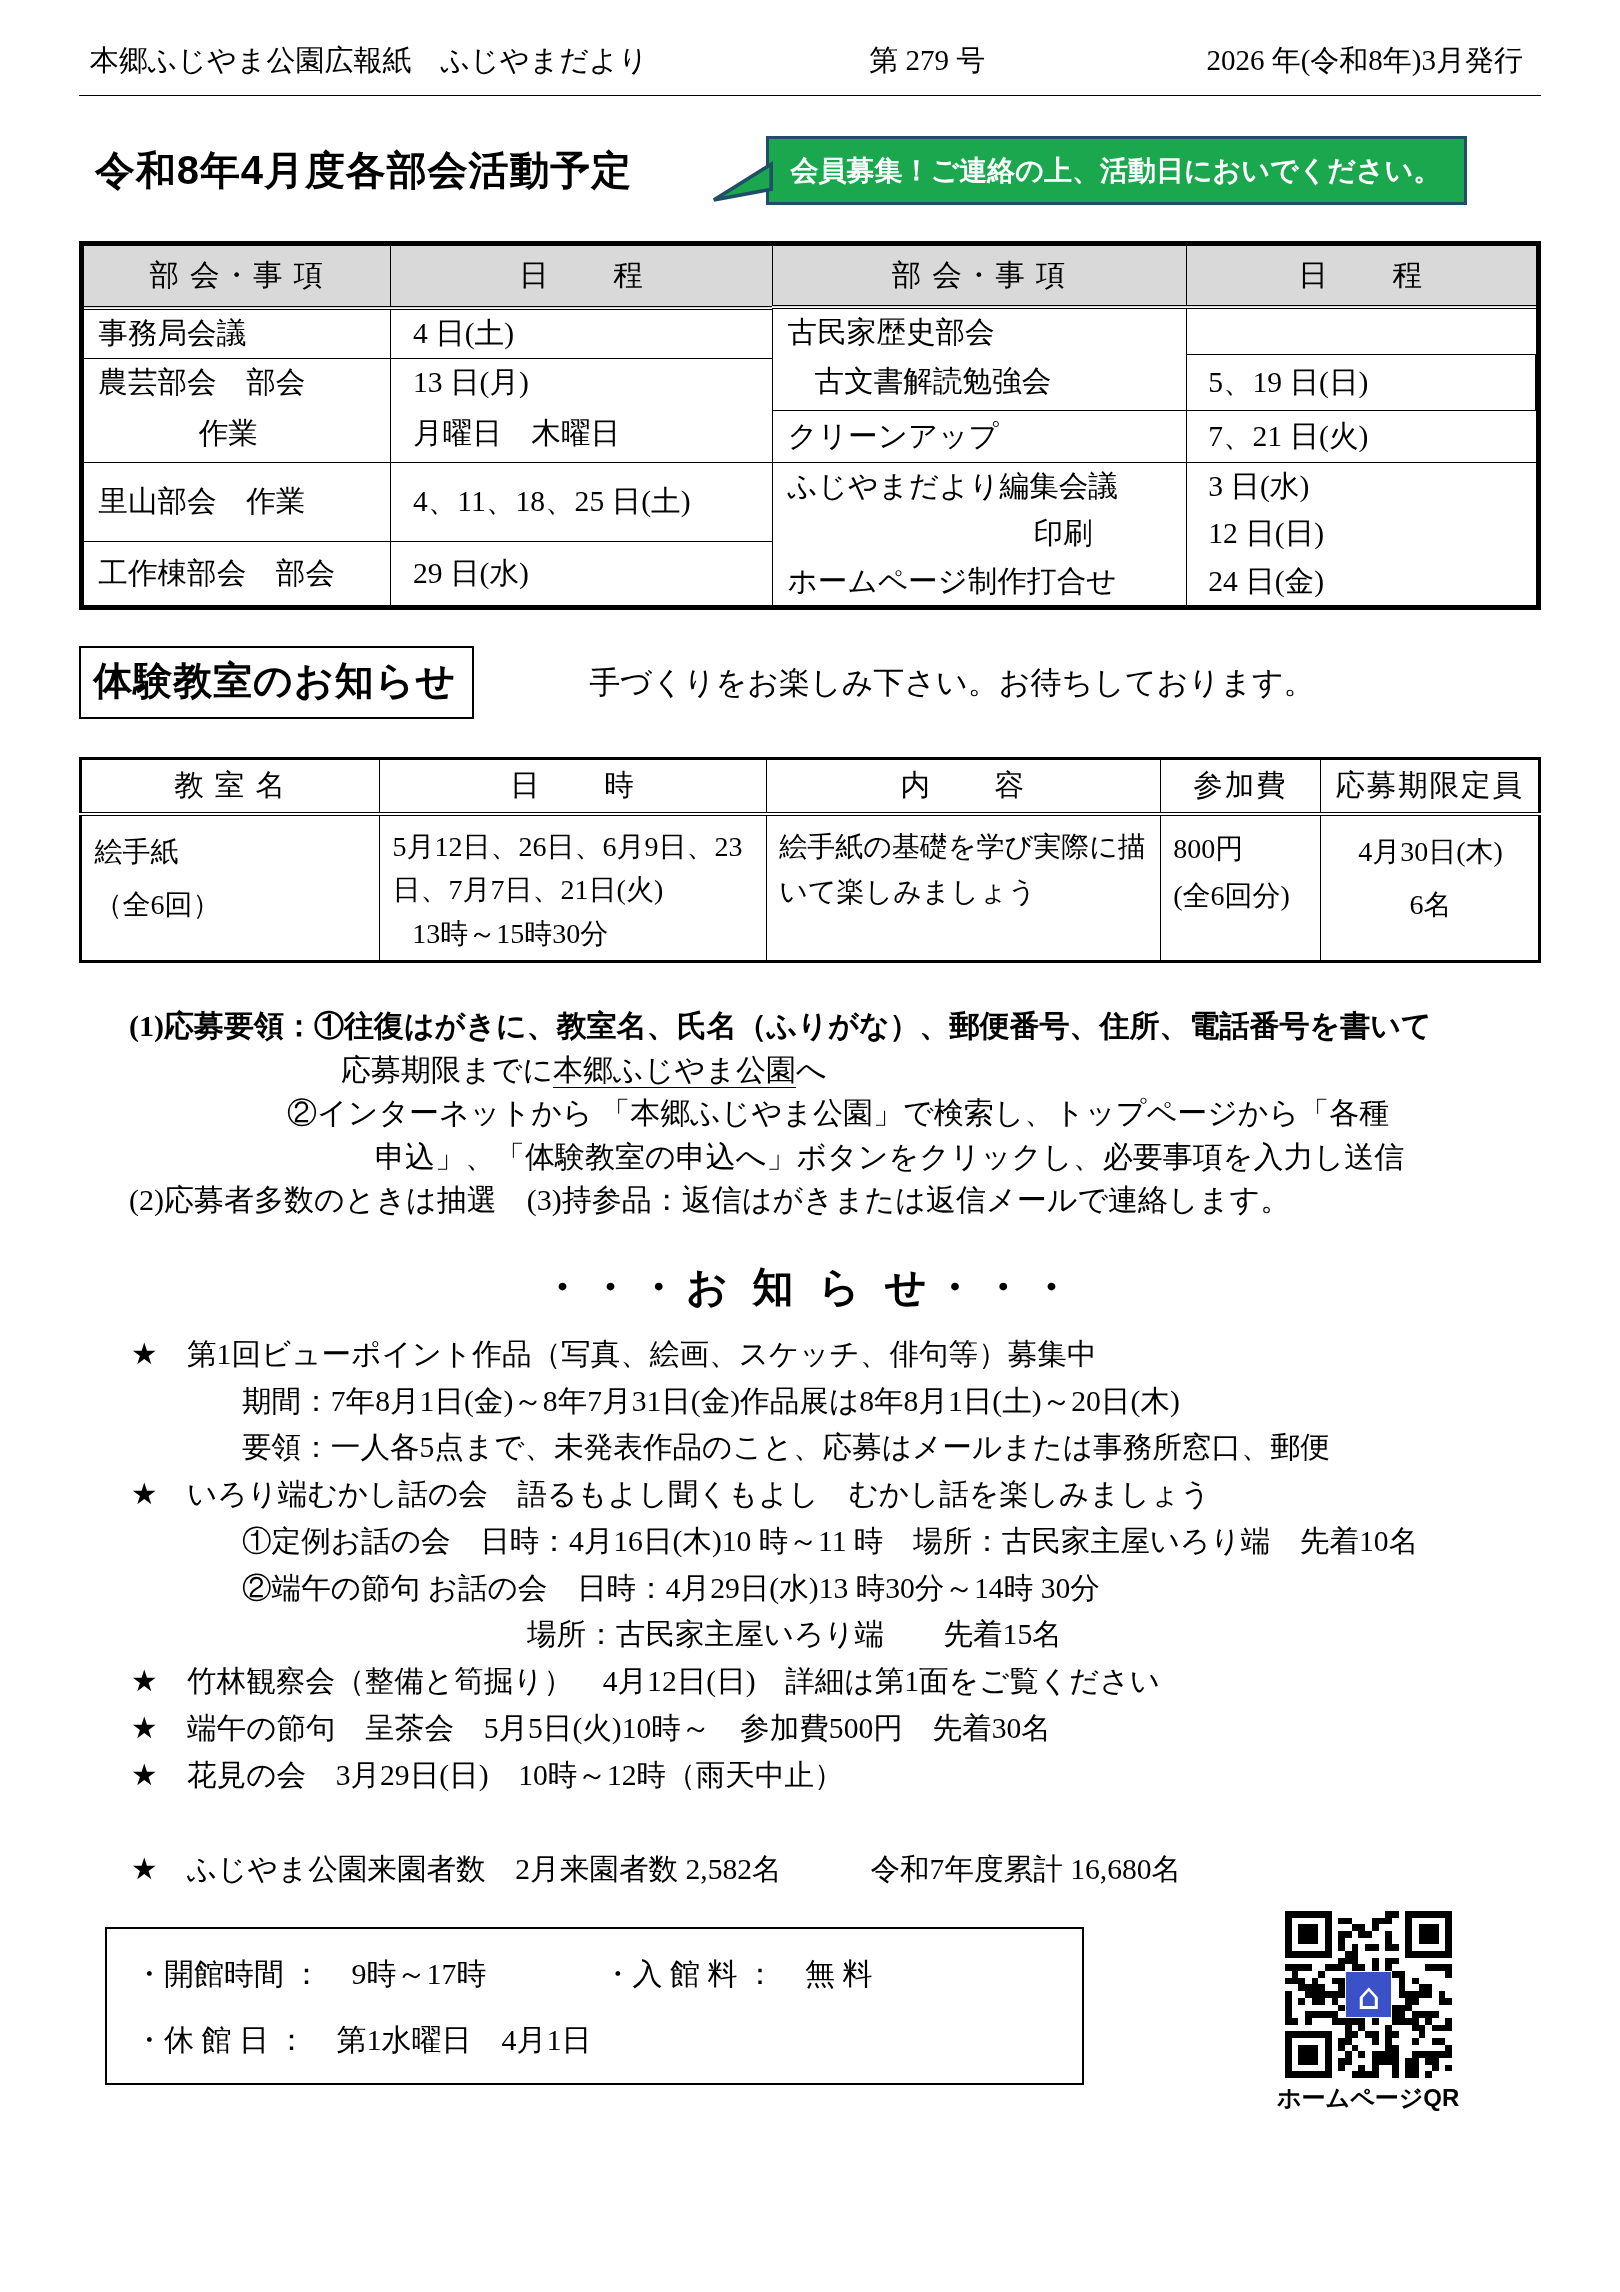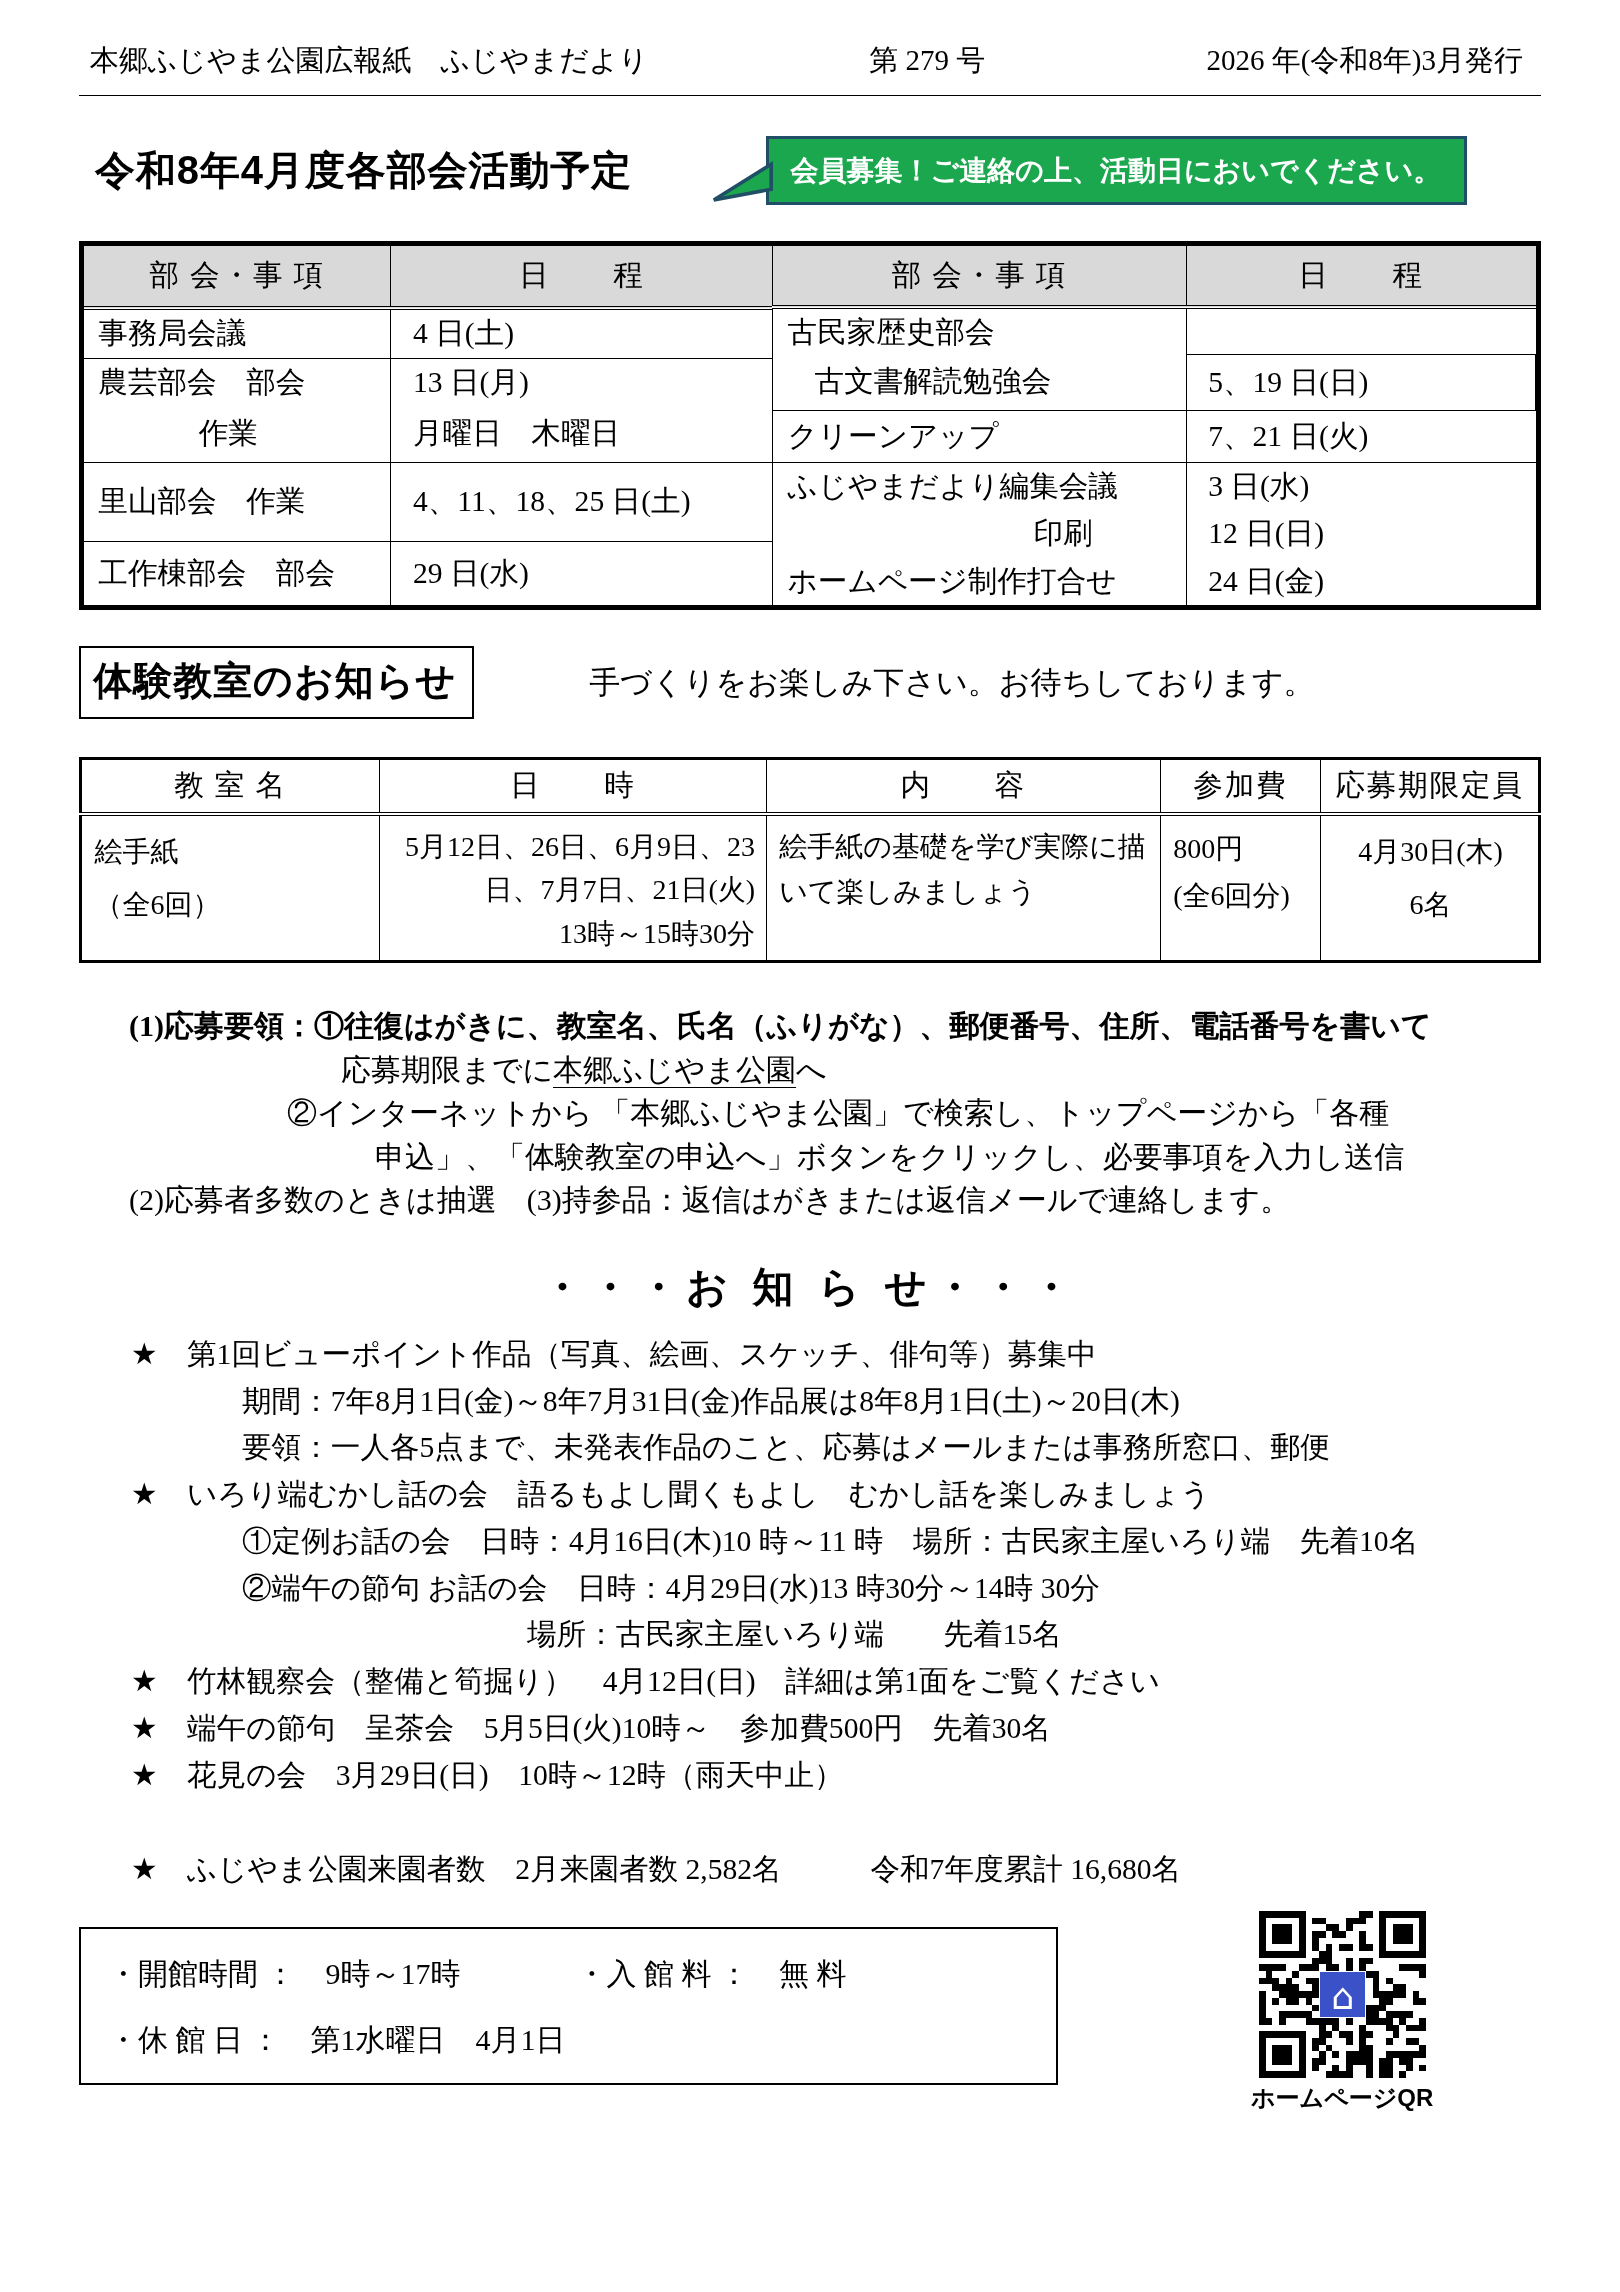--- a/index.html
+++ b/index.html
@@ -46,21 +46,21 @@
              font-weight:bold;font-size:39px;letter-spacing:0.9px;}
   .class-note{font-size:31px;margin-left:115px;}
   table.cls{margin-top:38px;width:100%;border-collapse:collapse;border:3.6px solid #000;table-layout:fixed;}
   table.cls th{font-weight:normal;font-size:29.6px;border-bottom:4.5px double #000;
                border-right:1.8px solid #000;height:50px;letter-spacing:1.8px;}
   table.cls th:last-child,table.cls td:last-child{border-right:none;}
   table.cls td{border-right:1.8px solid #000;font-size:28px;vertical-align:top;padding:9px 10.7px 5.4px 12.5px;}
   table.cls tr.r2 td{border-top:1.8px solid #000;}
   .c-name{width:20.5%}.c-dt{width:26.5%}.c-ct{width:27%}.c-fee{width:11%}.c-dl{width:15%}
   td.namec{padding-left:27px;line-height:1.9;}
-  td.dtc{font-size:26px;line-height:1.55;text-align:right;}
+  td.dtc{font-size:26px;line-height:1.55;}
   td.dtc .timeline{margin-left:19.7px;}
   td.ctc{line-height:1.6;}
   td.feec{line-height:1.7;}
   td.dlc{text-align:center;line-height:1.9;}
   
   .apply{margin-top:41px;font-size:30px;line-height:1.45;}
   .p-l1{margin-left:50px;font-weight:bold;}
   .p-l2{margin-left:262px;}
   .p-l3{margin-left:208px;}
   .p-l4{margin-left:296px;}
@@ -70,21 +70,21 @@
   .ann-head{text-align:center;font-size:41px;font-weight:bold;letter-spacing:7.2px;margin-top:38px;}
   .ann-list{margin-top:16px;font-size:29.6px;line-height:1.58;}
   .star-line{display:flex;padding-left:52px;}
   .star-line .star{width:56px;flex:0 0 56px;}
   .sub{margin-left:163px;}
   .sub-indent{margin-left:448px;}
   .visitors{margin-top:48px;}
   
   .info-row{margin-top:34px;display:flex;align-items:flex-start;}
   .info-box{border:2.7px solid #000;width:979px;box-sizing:border-box;
-            padding:25px 14.3px 21.5px 27px;font-size:30px;}
+            padding:25px 14.3px 21.5px 27px;font-size:30px;margin-left:26px;}
   .info-line1{display:flex;}
   .info-line1 .seg2{margin-left:116px;}
   .info-line2{margin-top:25px;}
   .qr-block{margin-left:193px;margin-top:-16px;text-align:center;}
   .qr-label{font-family:"Liberation Sans","DejaVu Sans",sans-serif;font-weight:bold;
             font-size:24px;margin-top:0px;}
 </style>
 </head>
 <body>
 

